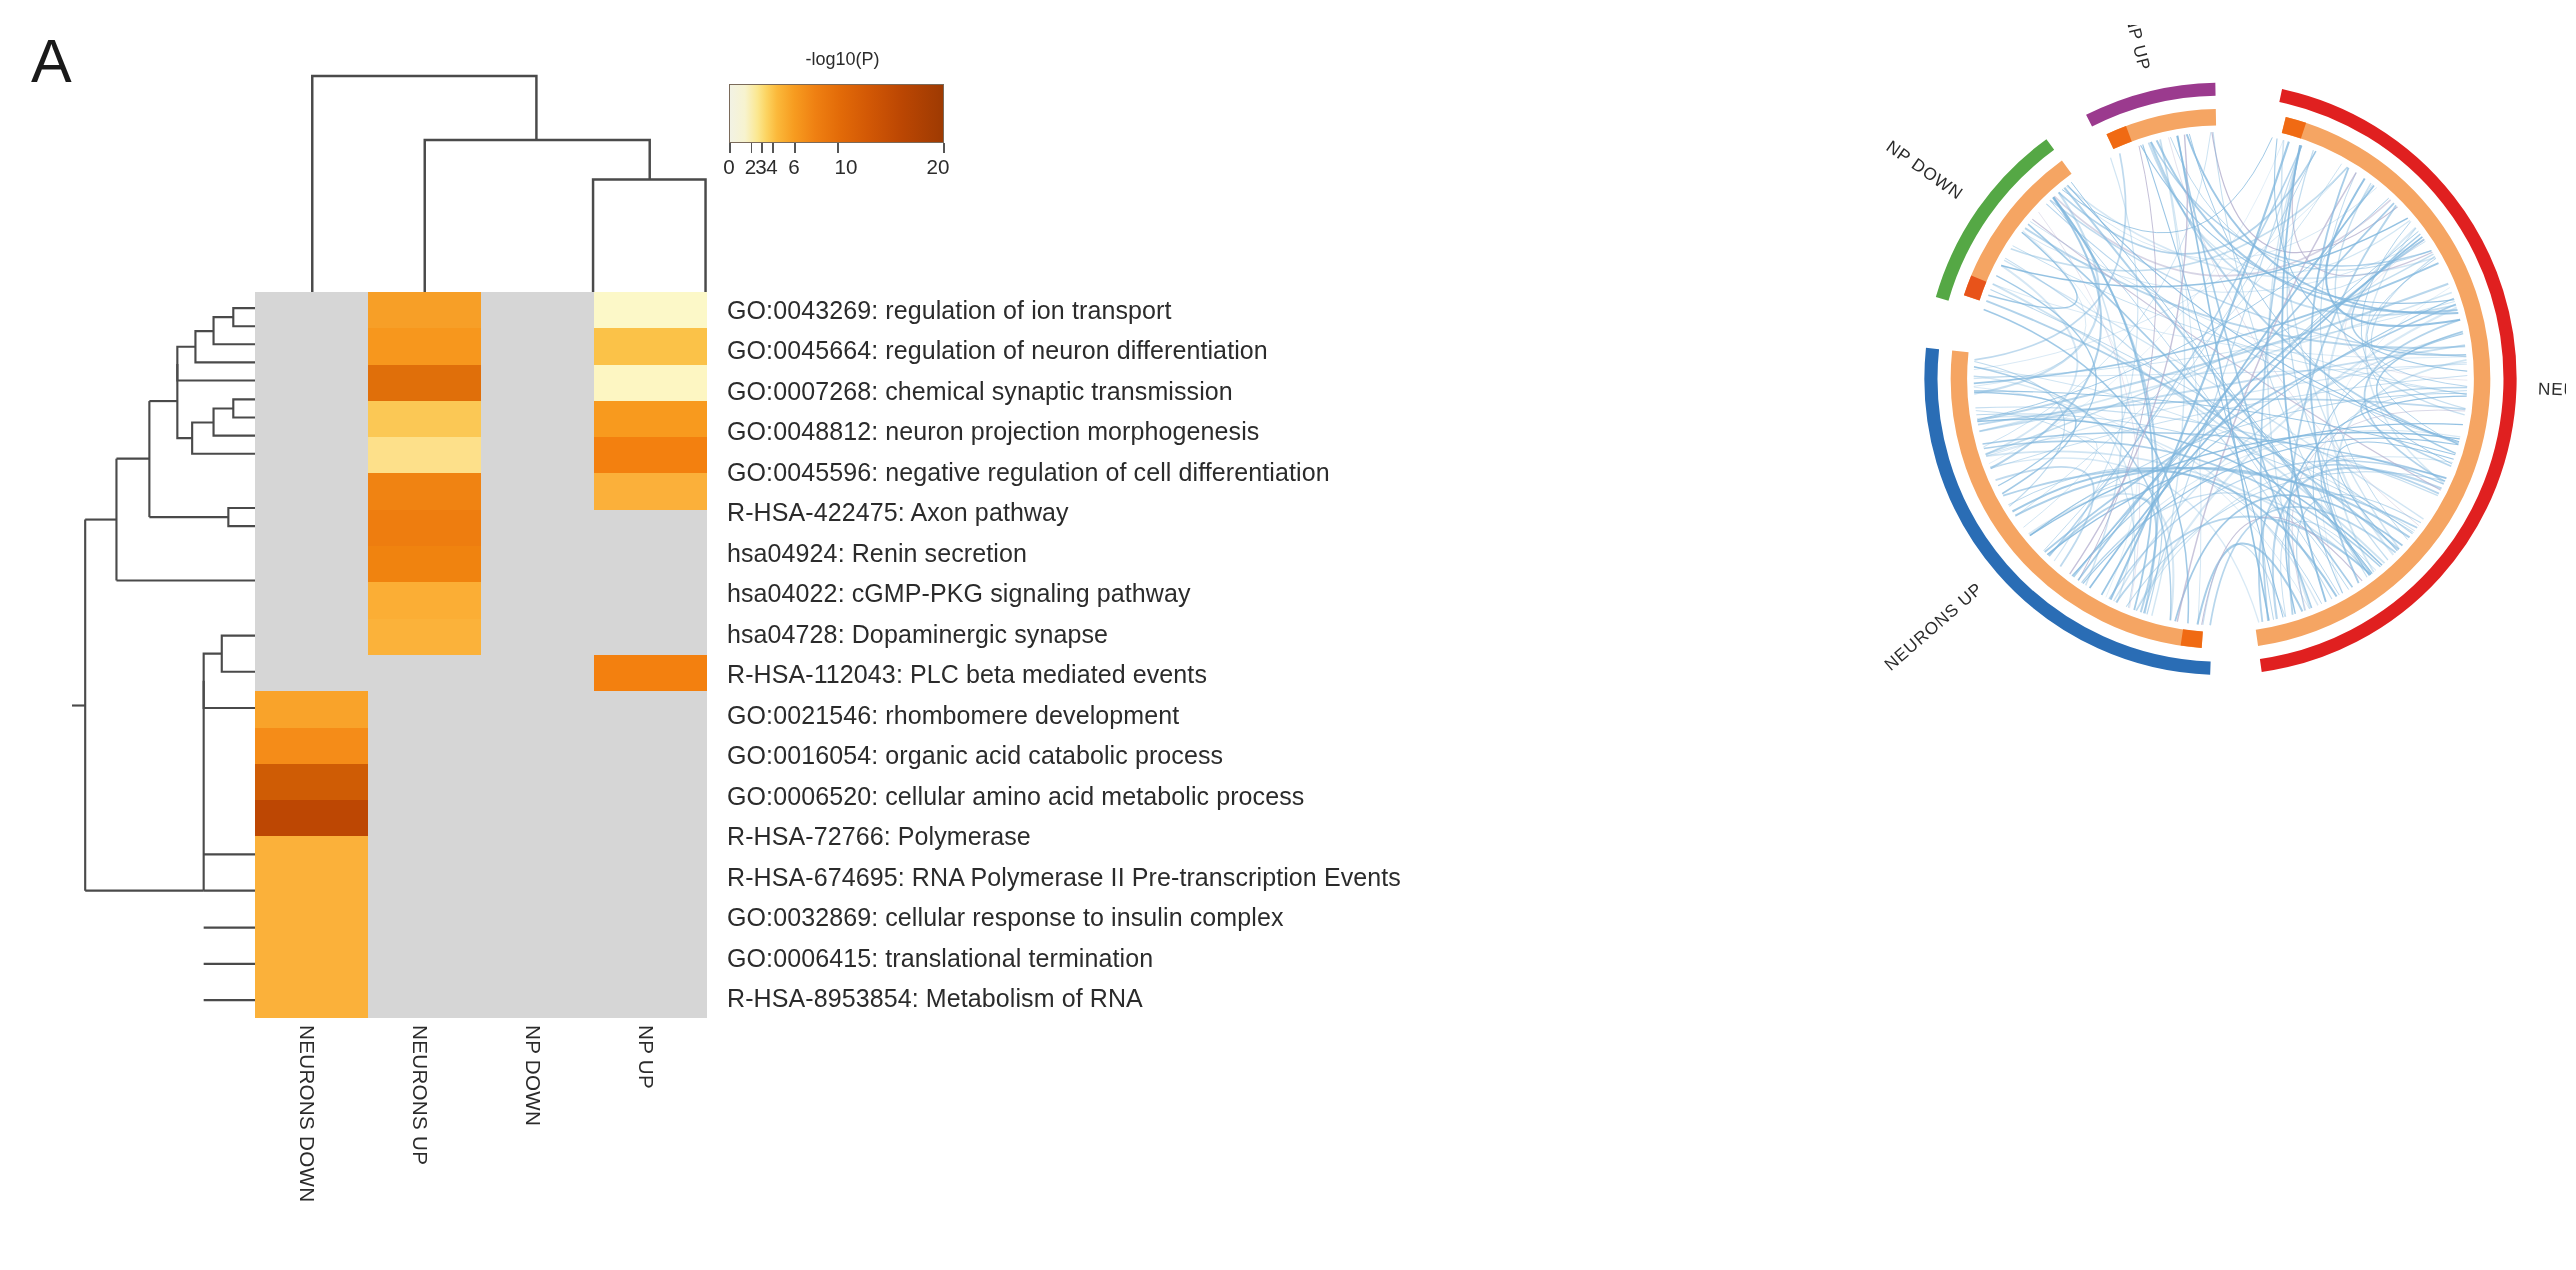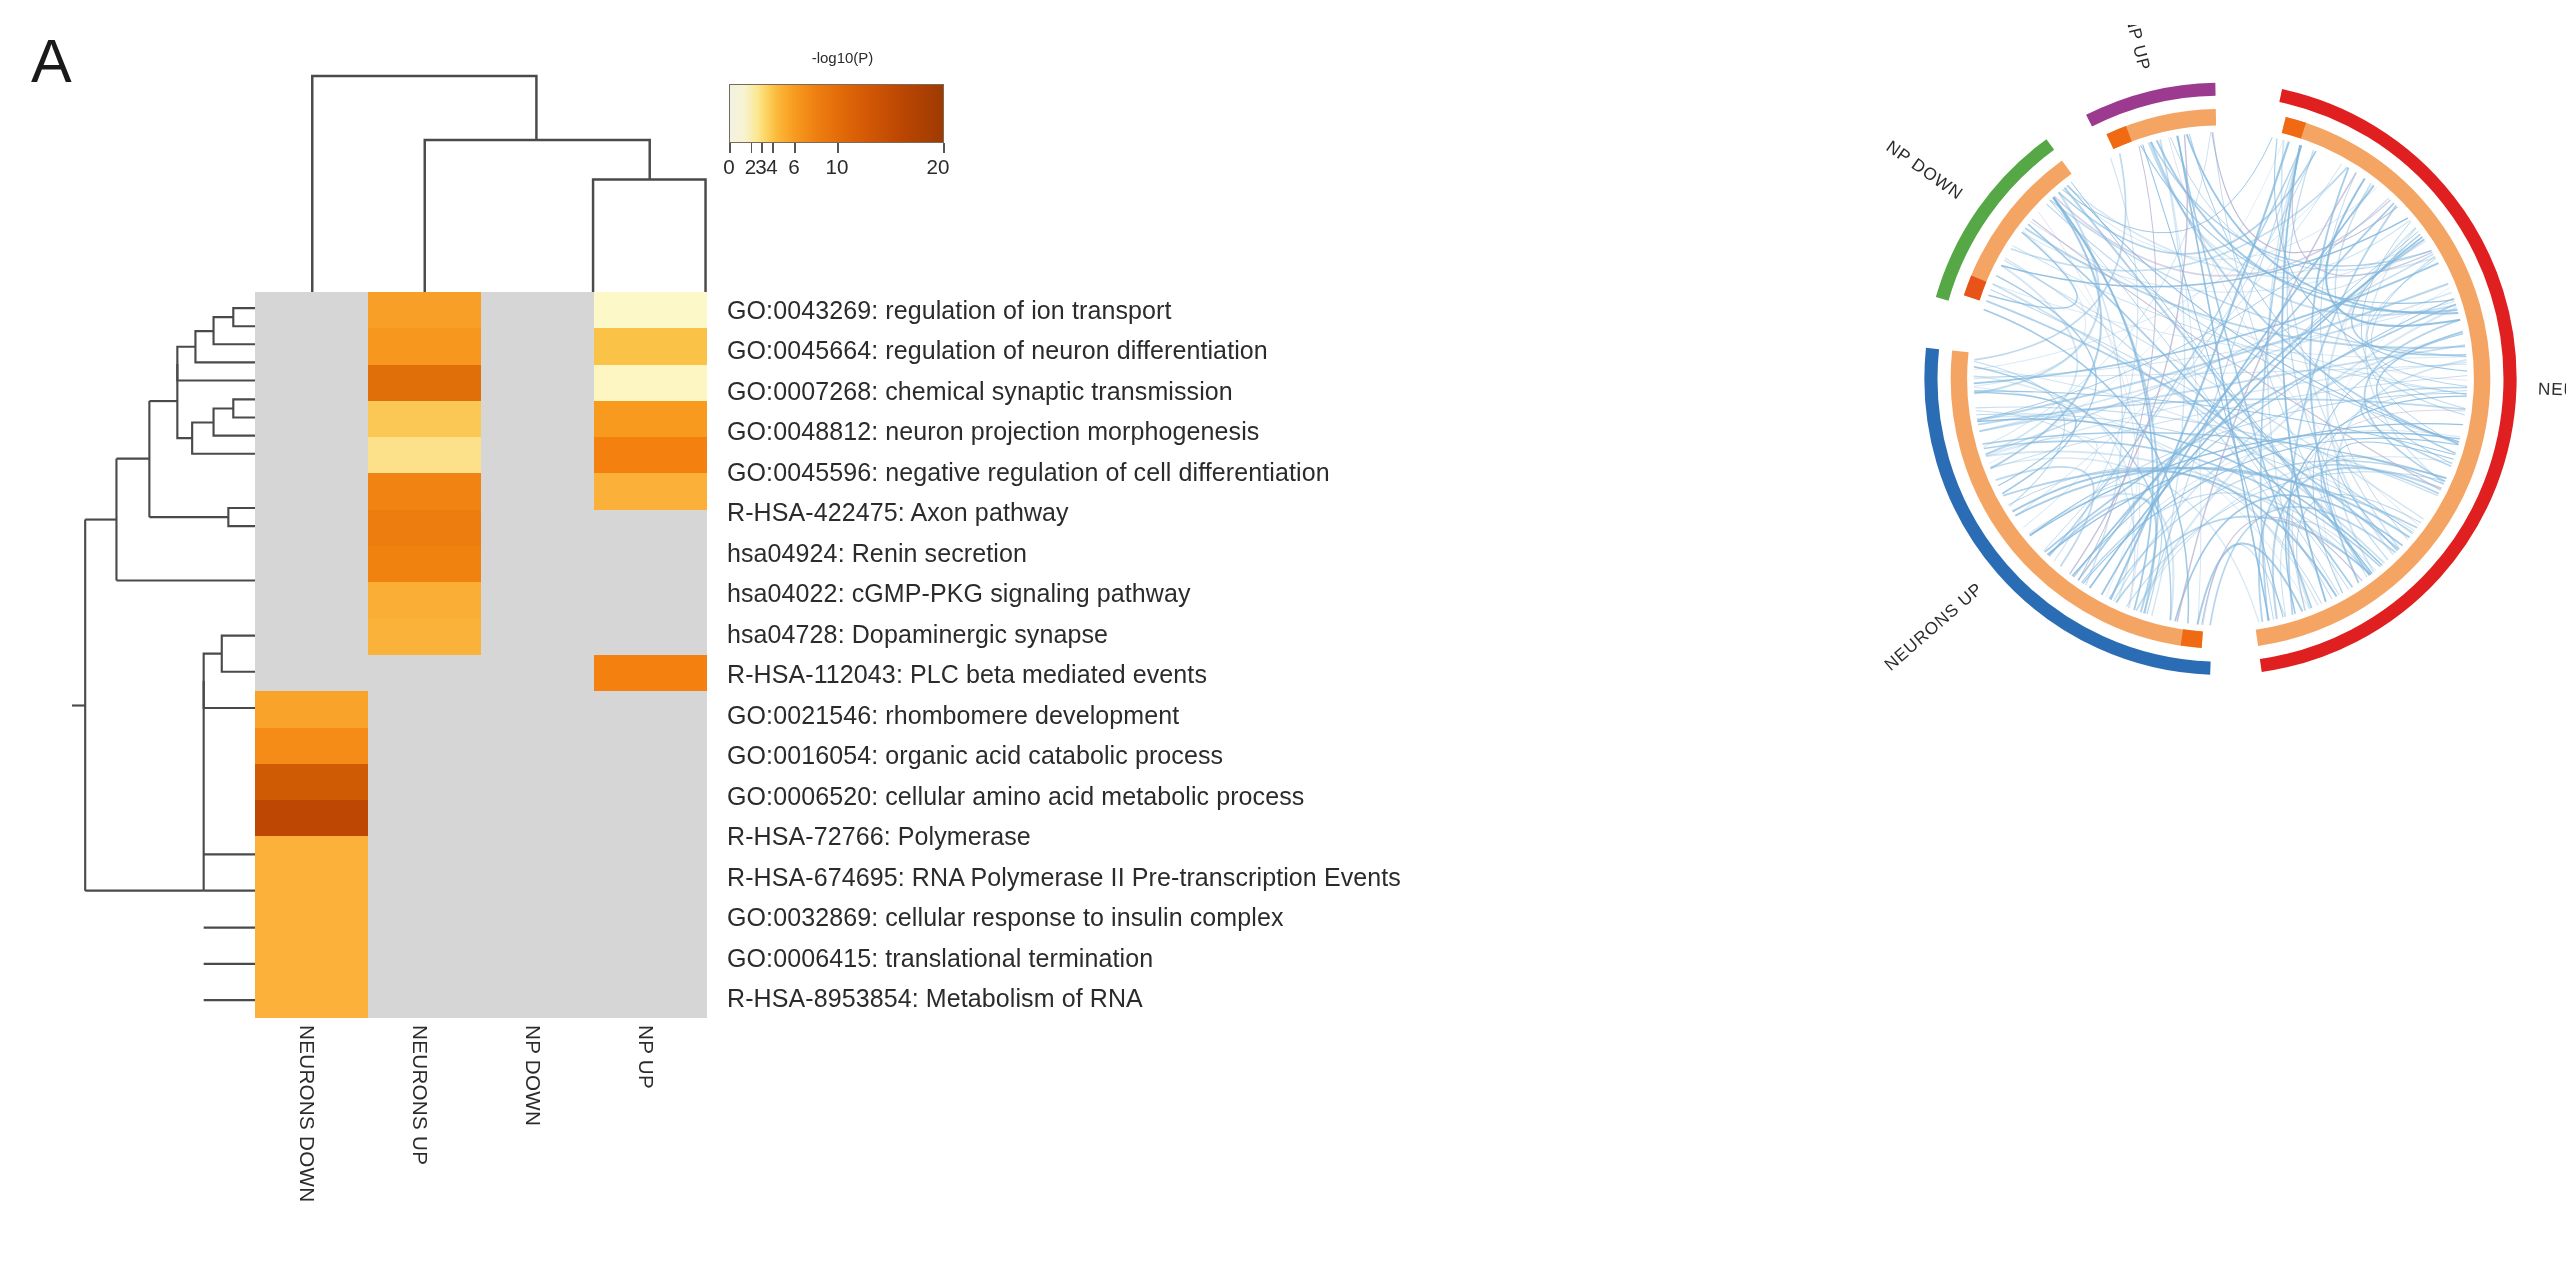--- a/index.html
+++ b/index.html
@@ -30,21 +30,21 @@
              transform-origin:left top;transform:rotate(90deg);letter-spacing:0.3px;
              white-space:nowrap;}
 
   
   #col-dendro{position:absolute;left:247px;top:58px;width:477px;height:234px;}
   #row-dendro{position:absolute;left:72px;top:290px;width:186px;height:729px;}
 
   
   #colorbar-wrap{position:absolute;left:707px;top:49px;width:271px;height:148px;}
   #colorbar-title{position:absolute;left:0;top:0;width:271px;text-align:center;
-                  font-size:15px;color:#2b2b2b;}
+                  font-size:18px;color:#2b2b2b;}
   #colorbar-bar{position:absolute;left:22px;top:35px;width:215px;height:59px;
                 border:1.6px solid #7a6a5a;box-sizing:border-box;
                 background:linear-gradient(to right,
                   #f2f2e4 0%, #f7f3cf 7%, #fbe78f 13%, #fcd462 17%,
                   #fbb93b 22%, #f79c20 30%, #ef8012 40%,
                   #e26a08 52%, #d25805 65%, #bc4703 80%, #9e3a02 100%);}
   #colorbar-ticks{position:absolute;left:22px;top:94px;width:215px;height:49px;}
   .cb-tick{position:absolute;top:0;width:1.6px;height:10px;background:#555;}
   .cb-ticklabel{position:absolute;top:11.5px;font-size:20.6px;color:#2b2b2b;transform:translateX(-50%);}
 
@@ -226,21 +226,21 @@
           <div class="cb-ticklabel" style="left: 0px;">0</div>
           <div class="cb-tick" style="left: 21.5px;"></div>
           <div class="cb-ticklabel" style="left: 21.5px;">2</div>
           <div class="cb-tick" style="left: 32px;"></div>
           <div class="cb-ticklabel" style="left: 32px;">3</div>
           <div class="cb-tick" style="left: 43px;"></div>
           <div class="cb-ticklabel" style="left: 43px;">4</div>
           <div class="cb-tick" style="left: 65px;"></div>
           <div class="cb-ticklabel" style="left: 65px;">6</div>
           <div class="cb-tick" style="left: 108px;"></div>
-          <div class="cb-ticklabel" style="left: 108px;">10</div>
+          <div class="cb-ticklabel" style="left: 117px;">10</div>
           <div class="cb-tick" style="left: 214px;"></div>
           <div class="cb-ticklabel" style="left: 209px;">20</div>
         </div>
     </div>
 
   </div>
 
   <div id="panel-b">
 
     <svg id="circos-svg" width="691" height="691" viewBox="0 0 840 840">

